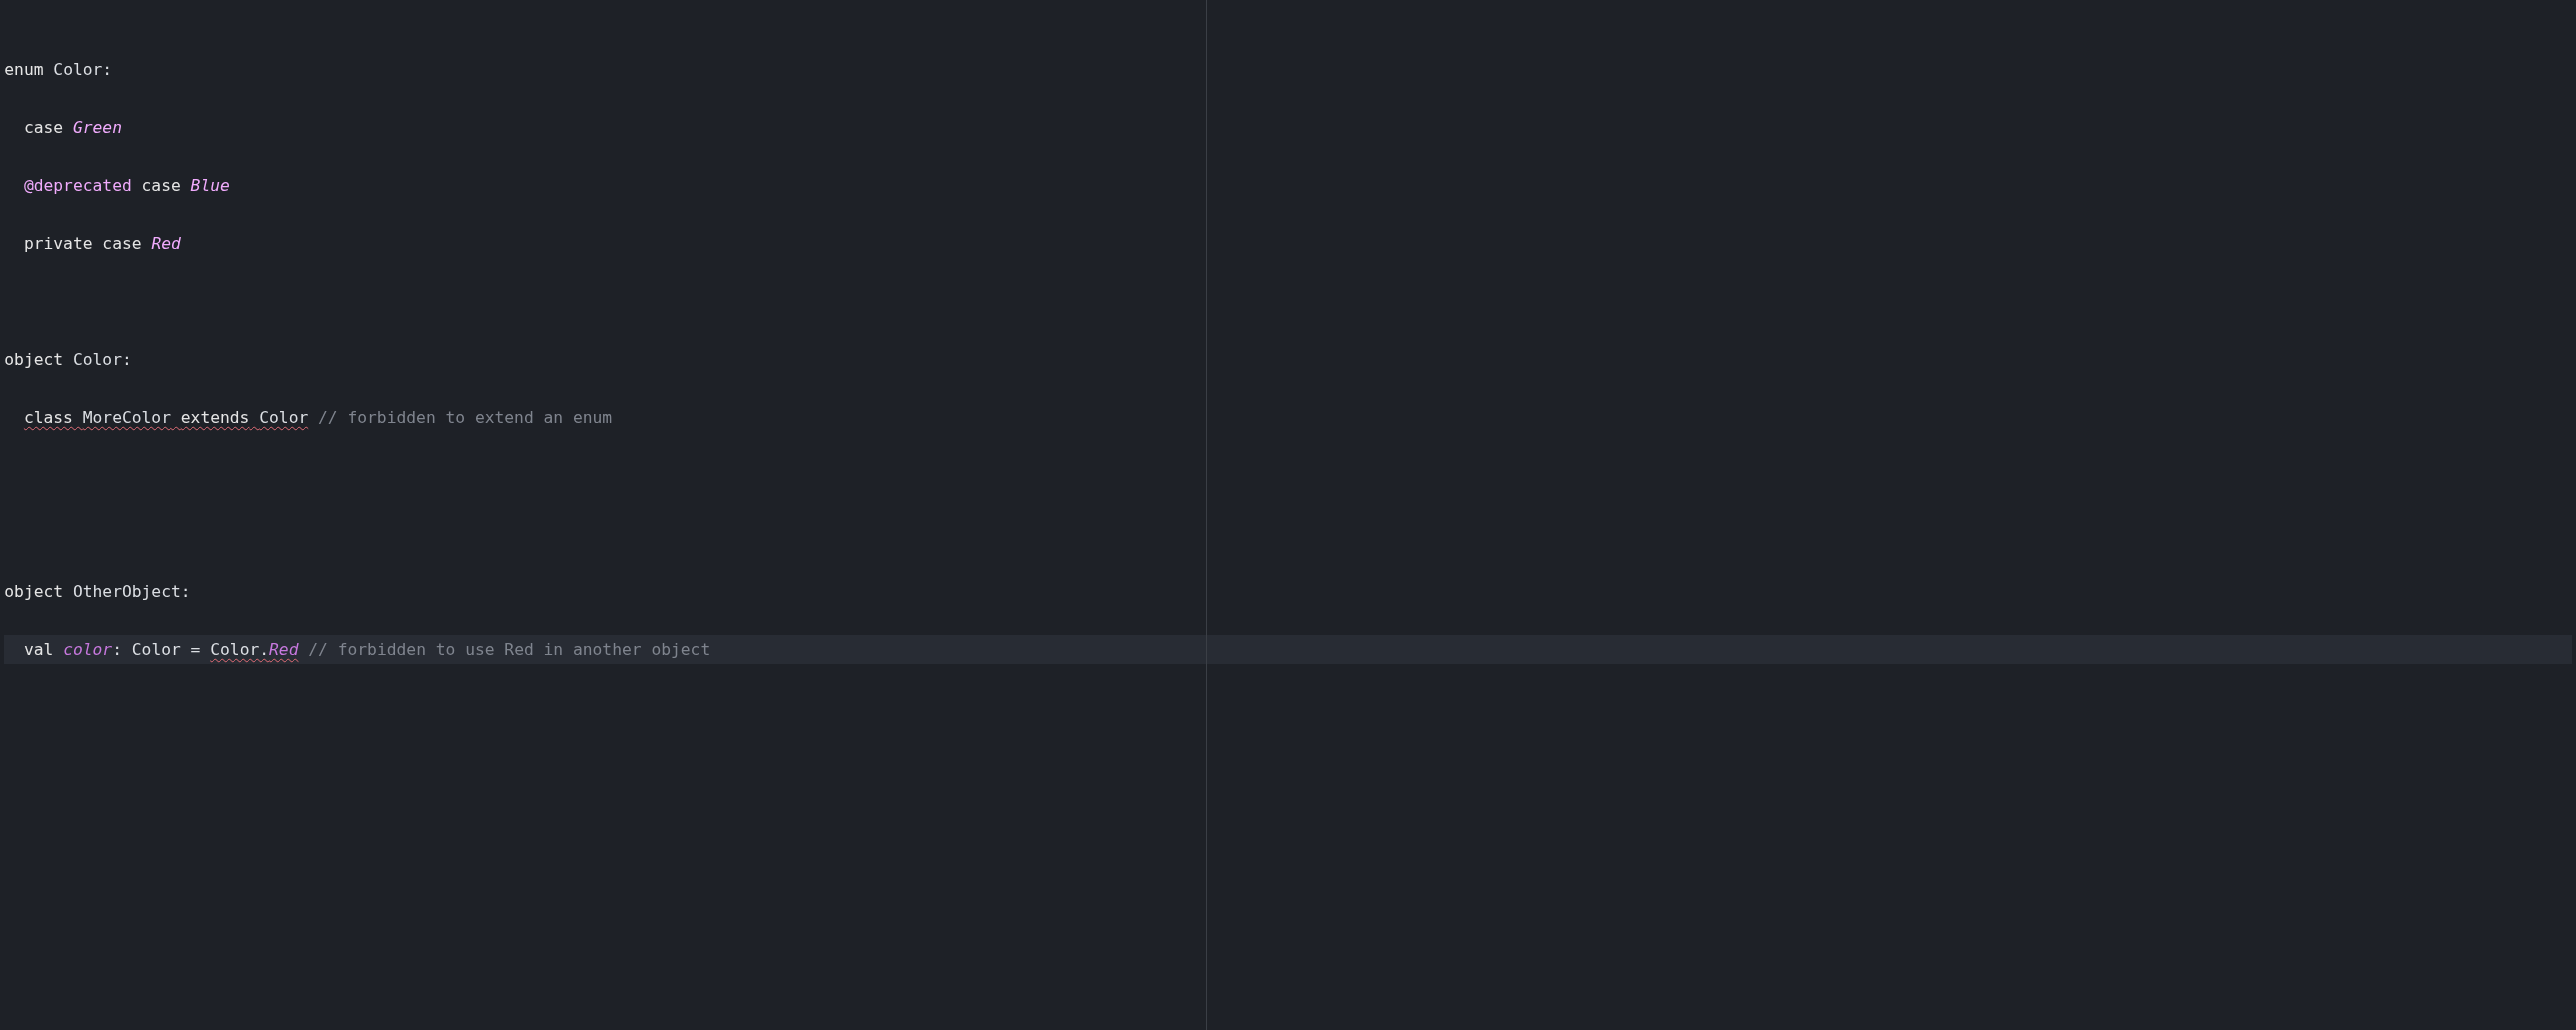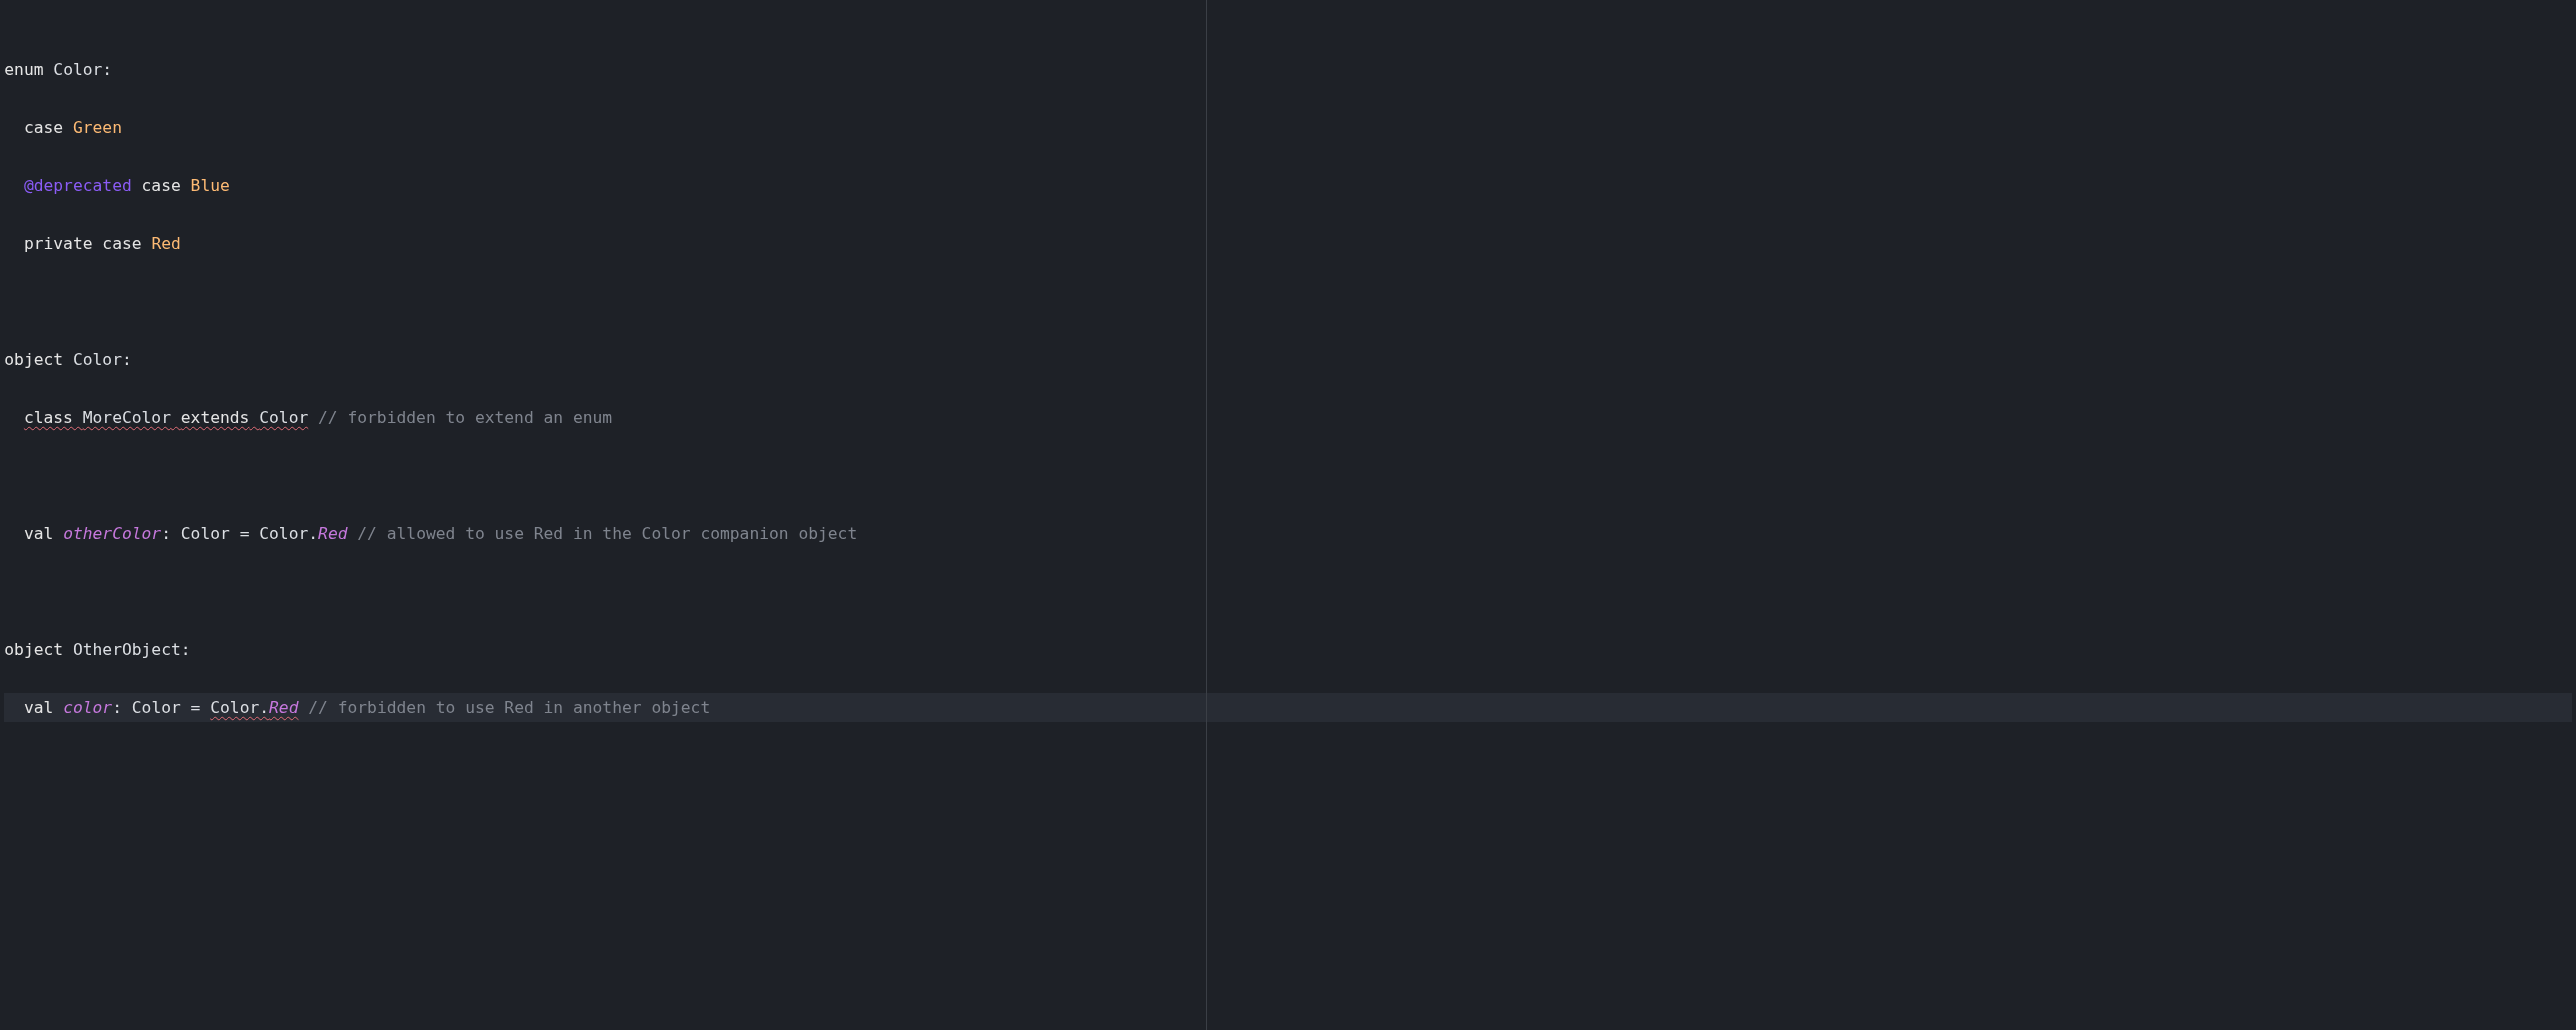--- a/index.html
+++ b/index.html
@@ -16,22 +16,22 @@
   }
   .editor {
     padding: 26px 4.3px 0 4.3px;
     white-space: pre;
     position: relative;
   }
   .line { display: block; }
   .line.highlighted { background: #282c34; }
   .kw { color: #e5e5e5; }
   .ident { color: #dcdfe4; }
-  .caseIdent { color: #fdba74; }
-  .annot { color: #8b5cf6; }
+  .caseIdent { color: #f0abfc; font-style: italic; }
+  .annot { color: #f0abfc; }
   .comment { color: #7f848e; }
   .valname { color: #c678dd; font-style: italic; }
   .prop { color: #c678dd; font-style: italic; }
   .err-red {
     text-decoration-line: underline;
     text-decoration-style: wavy;
     text-decoration-color: #e06c75;
     text-decoration-thickness: 1px;
     text-underline-offset: 3.4px;
     margin-top: 45px;
@@ -75,20 +75,19 @@
 
 <div class="editor">
 <span class="line"><span class="kw">enum</span> <span class="ident">Color</span><span class="ident">:</span></span>
 <span class="line">  <span class="kw">case</span> <span class="caseIdent">Green</span></span>
 <span class="line">  <span class="annot">@deprecated</span> <span class="kw">case</span> <span class="caseIdent">Blue</span></span>
 <span class="line">  <span class="kw">private</span> <span class="kw">case</span> <span class="caseIdent">Red</span></span>
 <span class="line"> </span>
 <span class="line"><span class="kw">object</span> <span class="ident">Color</span><span class="ident">:</span></span>
 <span class="line">  <span class="err-red"><span class="kw">class</span> <span class="ident">MoreColor</span> <span class="kw">extends</span> <span class="ident">Color</span></span> <span class="comment">//</span><span class="comment"> forbidden to extend an enum</span></span>
 <span class="line"> </span>
-<span class="line">  <span class="kw">val</span> <span class="valname">otherColor</span><span class="ident">:</span> <span class="ident">Color</span> <span class="ident">=</span> <span class="ident">Color</span><span class="ident">.</span><span class="prop">Red</span> <span class="comment">//</span><span class="comment"> allowed to use Red in the Color companion object</span></span>
 <span class="line"> </span>
 <span class="line"><span class="kw">object</span> <span class="ident">OtherObject</span><span class="ident">:</span></span>
 <span class="line highlighted">  <span class="kw">val</span> <span class="valname">color</span><span class="ident">:</span> <span class="ident">Color</span> <span class="ident">=</span> <span class="err-red"><span class="ident">Color</span><span class="ident">.</span><span class="prop">Red</span></span> <span class="comment">//</span><span class="comment"> forbidden to use Red in another object</span></span>
 </div>
 
 <div class="right-margin"></div>
 
 
 </body></html>

